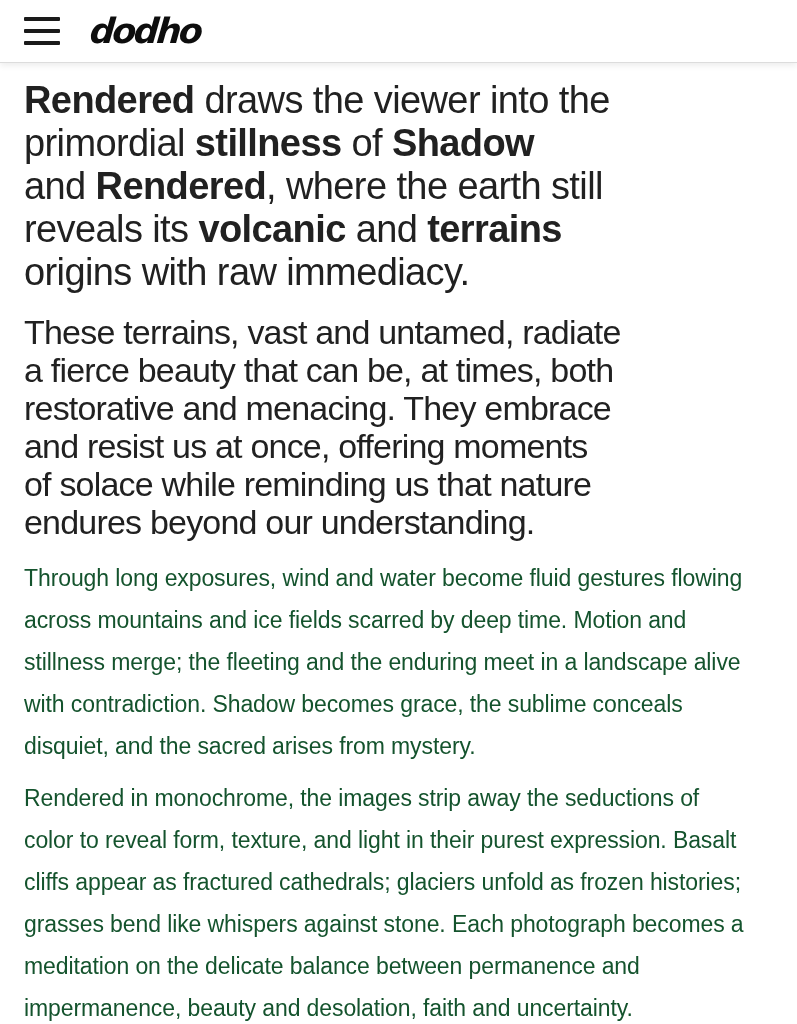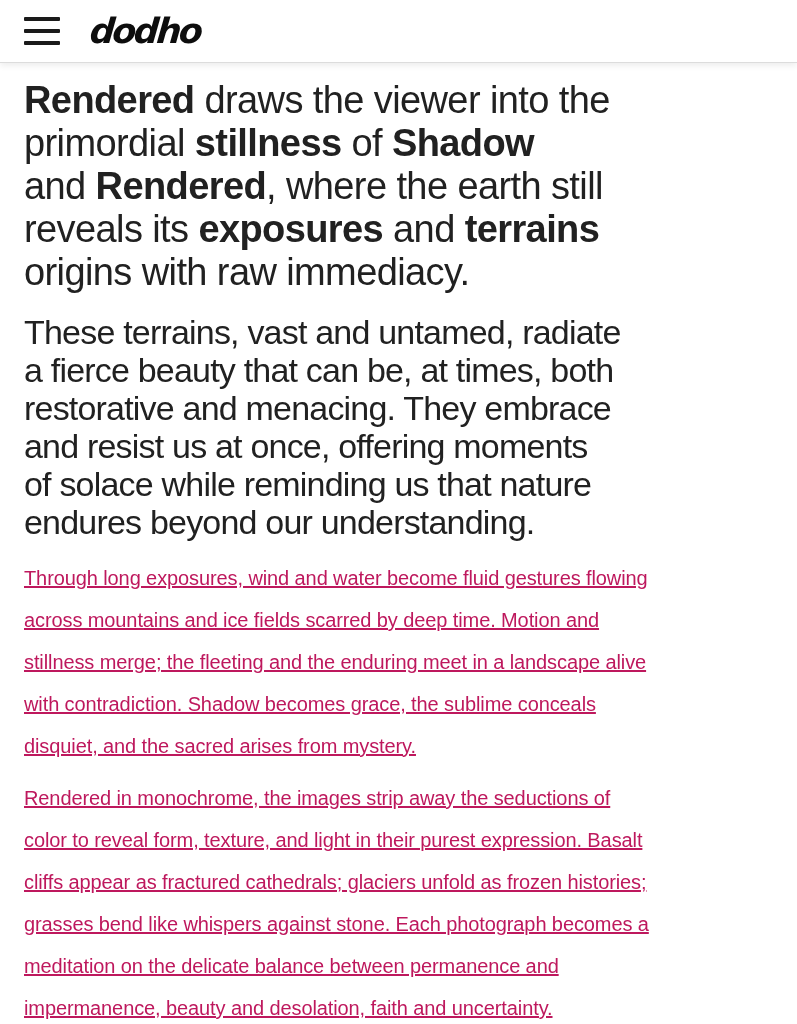--- a/index.html
+++ b/index.html
@@ -63,46 +63,45 @@
   .deck {
     margin: 0 0 16px 0;
     font-size: 34px;
     line-height: 38px;
     font-weight: 400;
     letter-spacing: -0.8px;
     color: #212121;
   }
   .body-p {
     margin: 0 0 10px 0;
-    font-size: 20px;
+    font-size: 23px;
     line-height: 42px;
     letter-spacing: -0.1px;
-    color: #be185d;
-    text-decoration: underline;
+    color: #14532d;
   }
 </style>
 </head>
 <body>
 
 <header class="site-header">
   <button class="menu-btn">
     <span class="hamburger">
       <span class="bar"></span>
       <span class="bar"></span>
       <span class="bar"></span>
     </span>
   </button>
   <a class="logo" href="#">dodho</a>
 </header>
 
 <main class="article">
   <p class="lead"><span class="b">Rendered</span><span> draws the viewer into the
 primordial </span><span class="b">stillness</span><span> of </span><span class="b">Shadow</span><span>
 and </span><span class="b">Rendered</span><span>, where the earth still
-reveals its </span><span class="b">exposures</span><span> and </span><span class="b">terrains</span><span>
+reveals its </span><span class="b">volcanic</span><span> and </span><span class="b">terrains</span><span>
 origins with raw immediacy.</span></p>
   <p class="deck">These terrains, vast and untamed, radiate
 a fierce beauty that can be, at times, both
 restorative and menacing. They embrace
 and resist us at once, offering moments
 of solace while reminding us that nature
 endures beyond our understanding.</p>
   <p class="body-p">Through long exposures, wind and water become fluid gestures flowing
 across mountains and ice fields scarred by deep time. Motion and
 stillness merge; the fleeting and the enduring meet in a landscape alive

